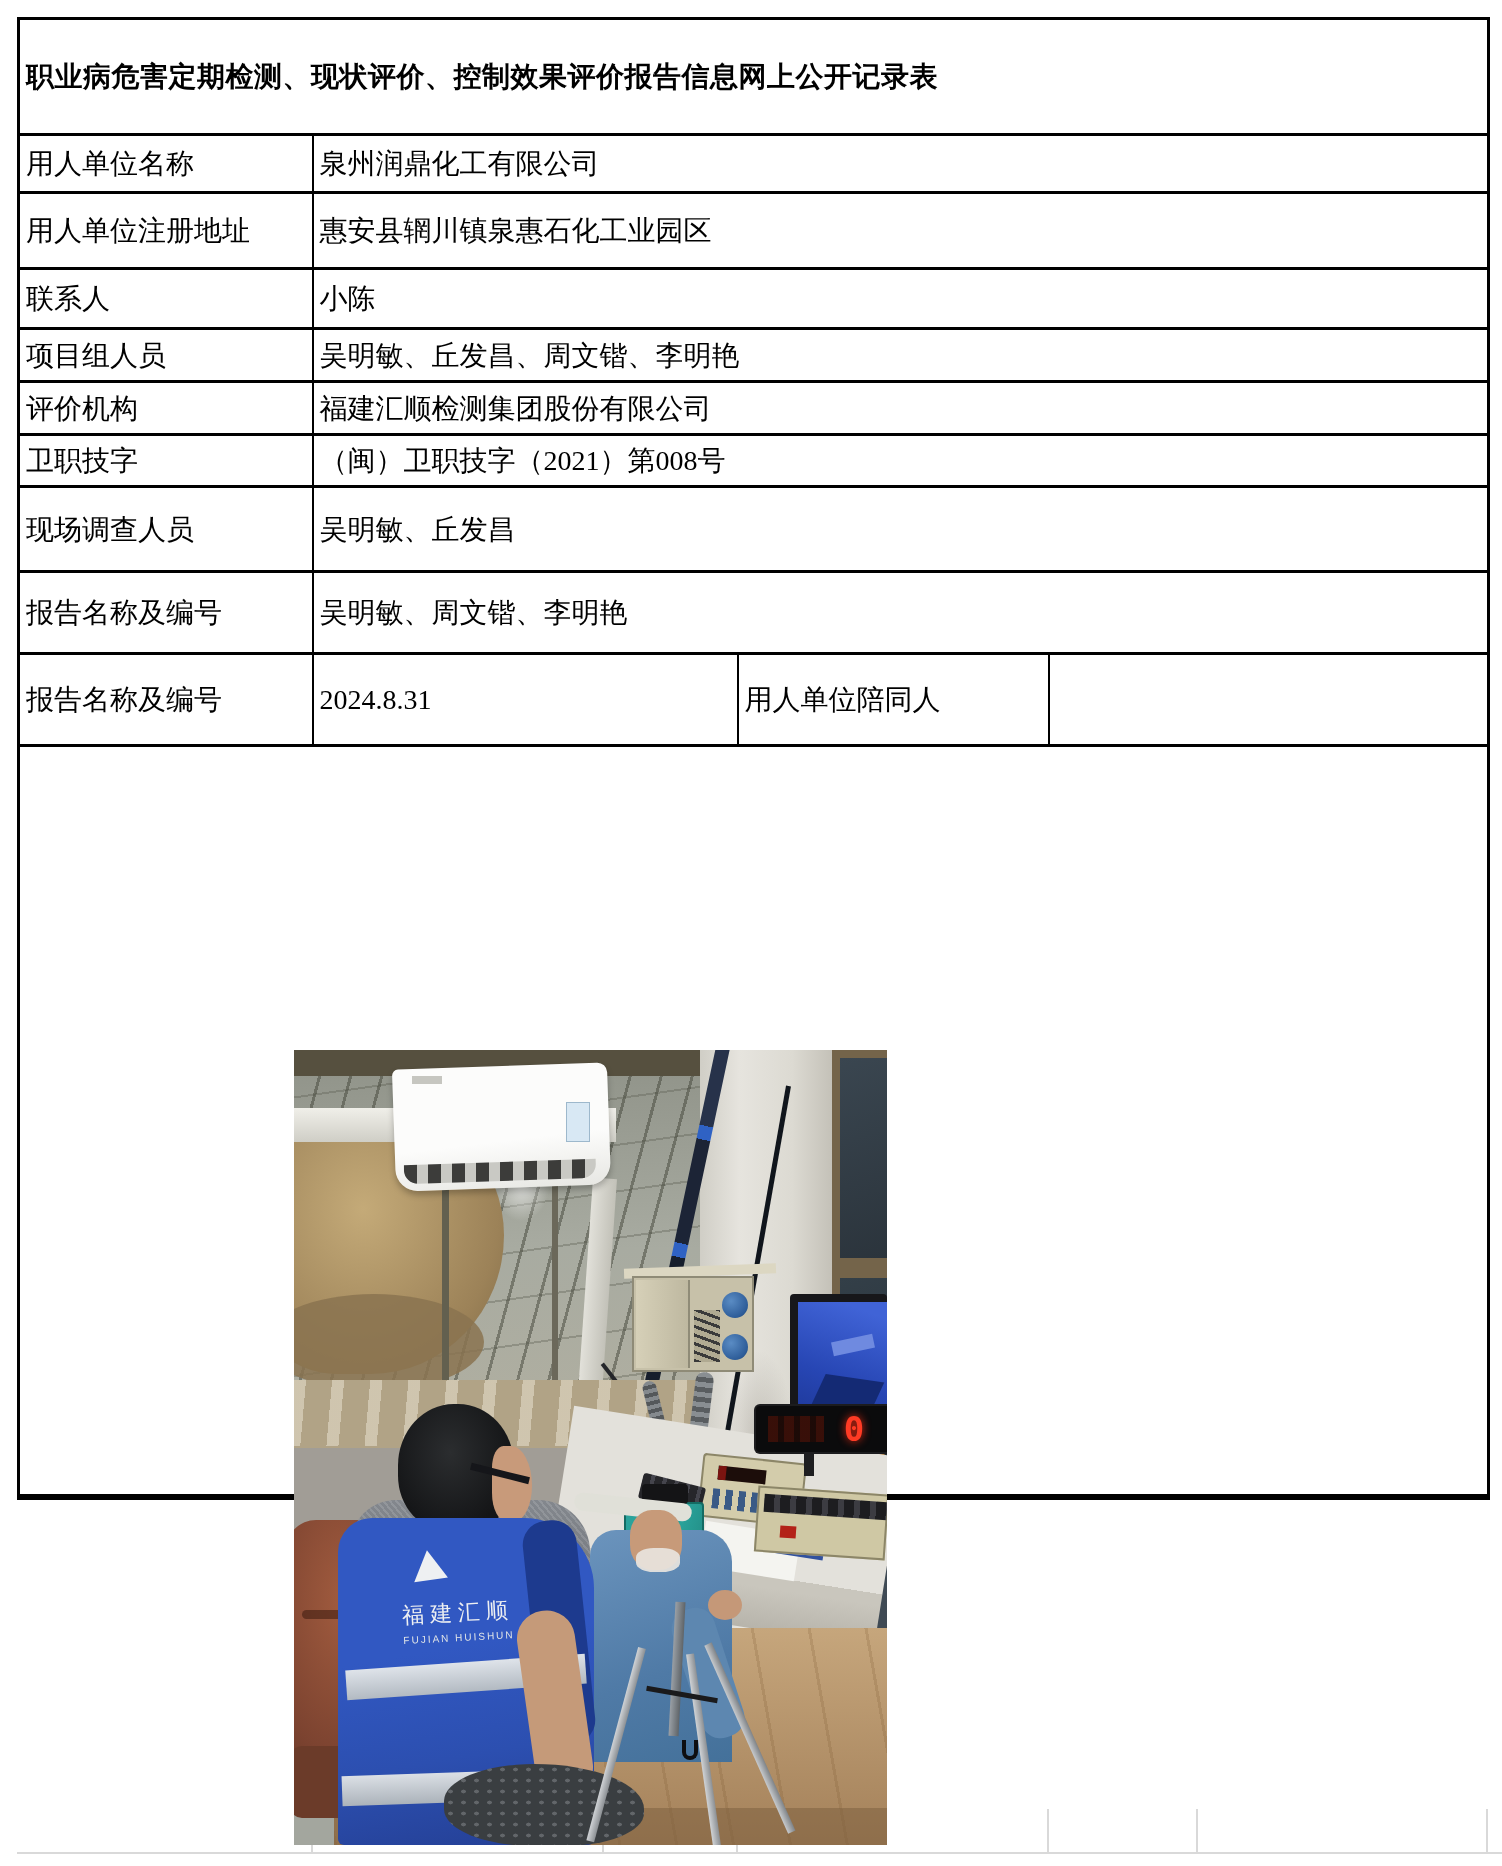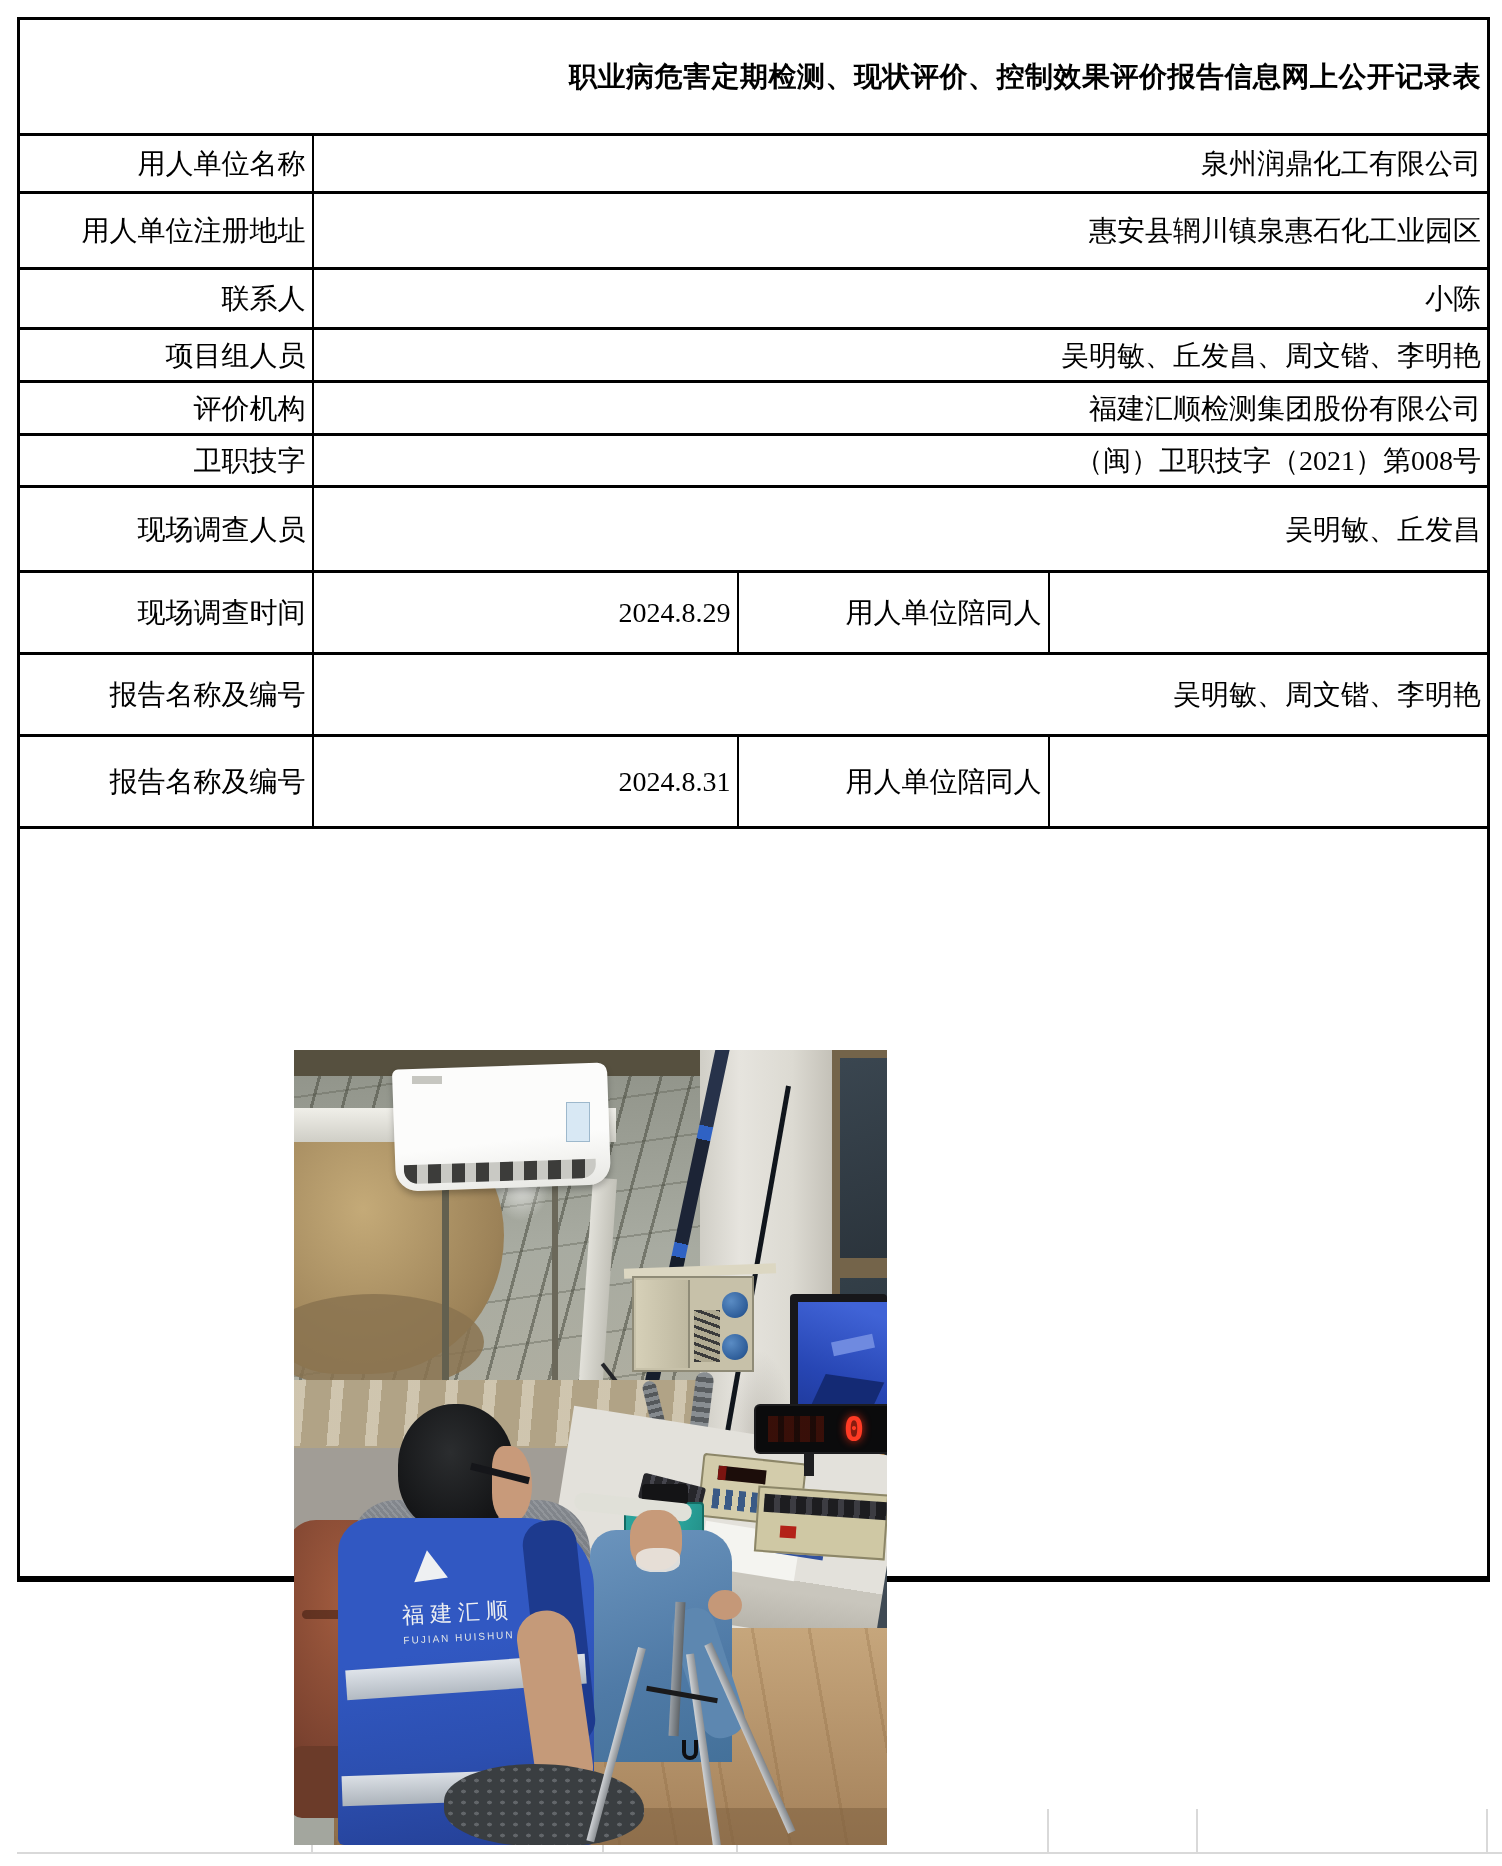--- a/index.html
+++ b/index.html
@@ -11,21 +11,21 @@
     color:#000;
   }
   
   table.record {
     position:absolute; left:17px; top:17px; width:1470px;
     border-collapse:collapse; table-layout:fixed;
     border:3px solid #000; border-bottom:6px solid #000;
   }
   table.record td {
     border:2px solid #000; border-top-width:3px; border-bottom-width:3px;
-    text-align:right; vertical-align:middle;
+    text-align:left; vertical-align:middle;
     font-size:28px; line-height:1.25; padding:0 6px;
     overflow:hidden; white-space:nowrap;
   }
   td.title-cell {
     font-size:43px; font-weight:bold; letter-spacing:0.5px;
     height:116px; white-space:nowrap;
   }
   td.photo-cell { height:751px; }
   
   .grid-v { position:absolute; width:2px; height:44px; top:1809px; background:#d9d9d9; }
@@ -242,26 +242,20 @@
     </tr>
     <tr>
       <td style="height:52px">卫职技字</td>
       <td colspan="5">（闽）卫职技字（2021）第008号</td>
     </tr>
     <tr>
       <td style="height:85px">现场调查人员</td>
       <td colspan="5">吴明敏、丘发昌</td>
     </tr>
     <tr>
-      <td style="height:82px">现场调查时间</td>
-      <td colspan="2">2024.8.29</td>
-      <td>用人单位陪同人</td>
-      <td colspan="2"></td>
-    </tr>
-    <tr>
       <td style="height:82px">报告名称及编号</td>
       <td colspan="5">吴明敏、周文锴、李明艳</td>
     </tr>
     <tr>
       <td style="height:92px">报告名称及编号</td>
       <td colspan="2">2024.8.31</td>
       <td>用人单位陪同人</td>
       <td colspan="2"></td>
     </tr>
     <tr>

